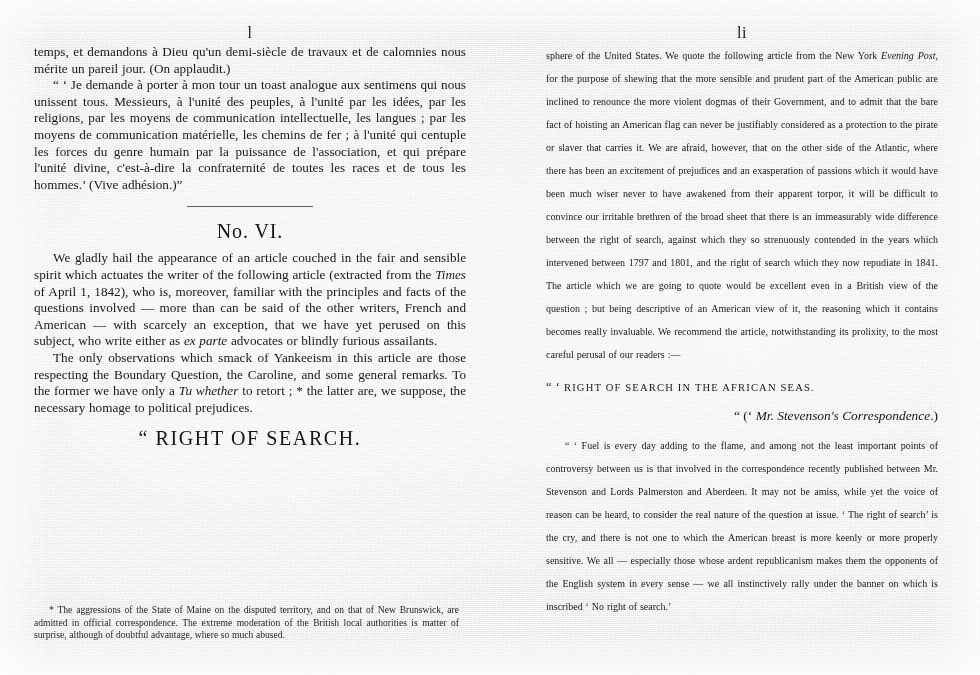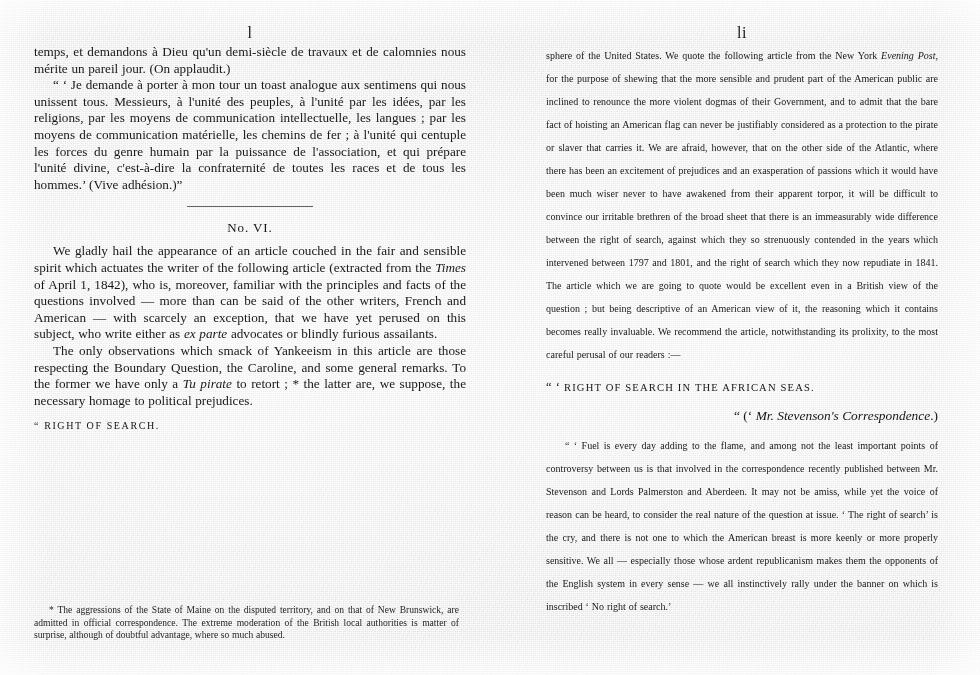--- a/index.html
+++ b/index.html
@@ -80,29 +80,29 @@
     width: 126px;
     height: 0;
     border: 0;
     border-top: 1.4px solid #4a4a4a;
     margin: 13px auto 13px auto;
     opacity: 0.85;
   }
 
   .section-head {
     text-align: center;
-    font-size: 13px;
+    font-size: 20px;
     letter-spacing: 0.9px;
     margin: 0 0 7px 0;
     color: #141414;
   }
 
   .subject-head {
-    text-align: left;
-    font-size: 10px;
+    text-align: center;
+    font-size: 20px;
     letter-spacing: 1.6px;
     margin: 11px 0 3px 0;
     color: #141414;
   }
 
   .smallcaps-head {
     text-align: left;
     font-size: 10.6px;
     letter-spacing: 1.15px;
     text-transform: uppercase;
@@ -159,21 +159,21 @@
 
     <hr class="rule">
 
     <div class="section-head">No. VI.</div>
 
     <p class="body-text indent">
       <span>We gladly hail the appearance of an article couched in the fair and sensible spirit which actuates the writer of the following article (extracted from the </span><i>Times</i><span> of April 1, 1842), who is, moreover, familiar with the principles and facts of the questions involved — more than can be said of the other writers, French and American — with scarcely an exception, that we have yet perused on this subject, who write either as </span><i>ex parte</i><span> advocates or blindly furious assailants.</span>
     </p>
 
     <p class="body-text indent">
-      <span>The only observations which smack of Yankeeism in this article are those respecting the Boundary Question, the Caroline, and some general remarks.   To the former we have only a </span><i>Tu pirate</i><span> to retort ; * the latter are, we suppose, the necessary homage to political prejudices.</span>
+      <span>The only observations which smack of Yankeeism in this article are those respecting the Boundary Question, the Caroline, and some general remarks.   To the former we have only a </span><i>Tu whether</i><span> to retort ; * the latter are, we suppose, the necessary homage to political prejudices.</span>
     </p>
 
 
     <div class="subject-head">“ RIGHT OF SEARCH.</div>
 
 
     <div class="footnote-block">
       <p class="footnote">* The aggressions of the State of Maine on the disputed territory, and on that of New Brunswick, are admitted in official correspondence.   The extreme moderation of the British local authorities is matter of surprise, although of doubtful advantage, where so much abused.</p>
     </div>
   </div>

